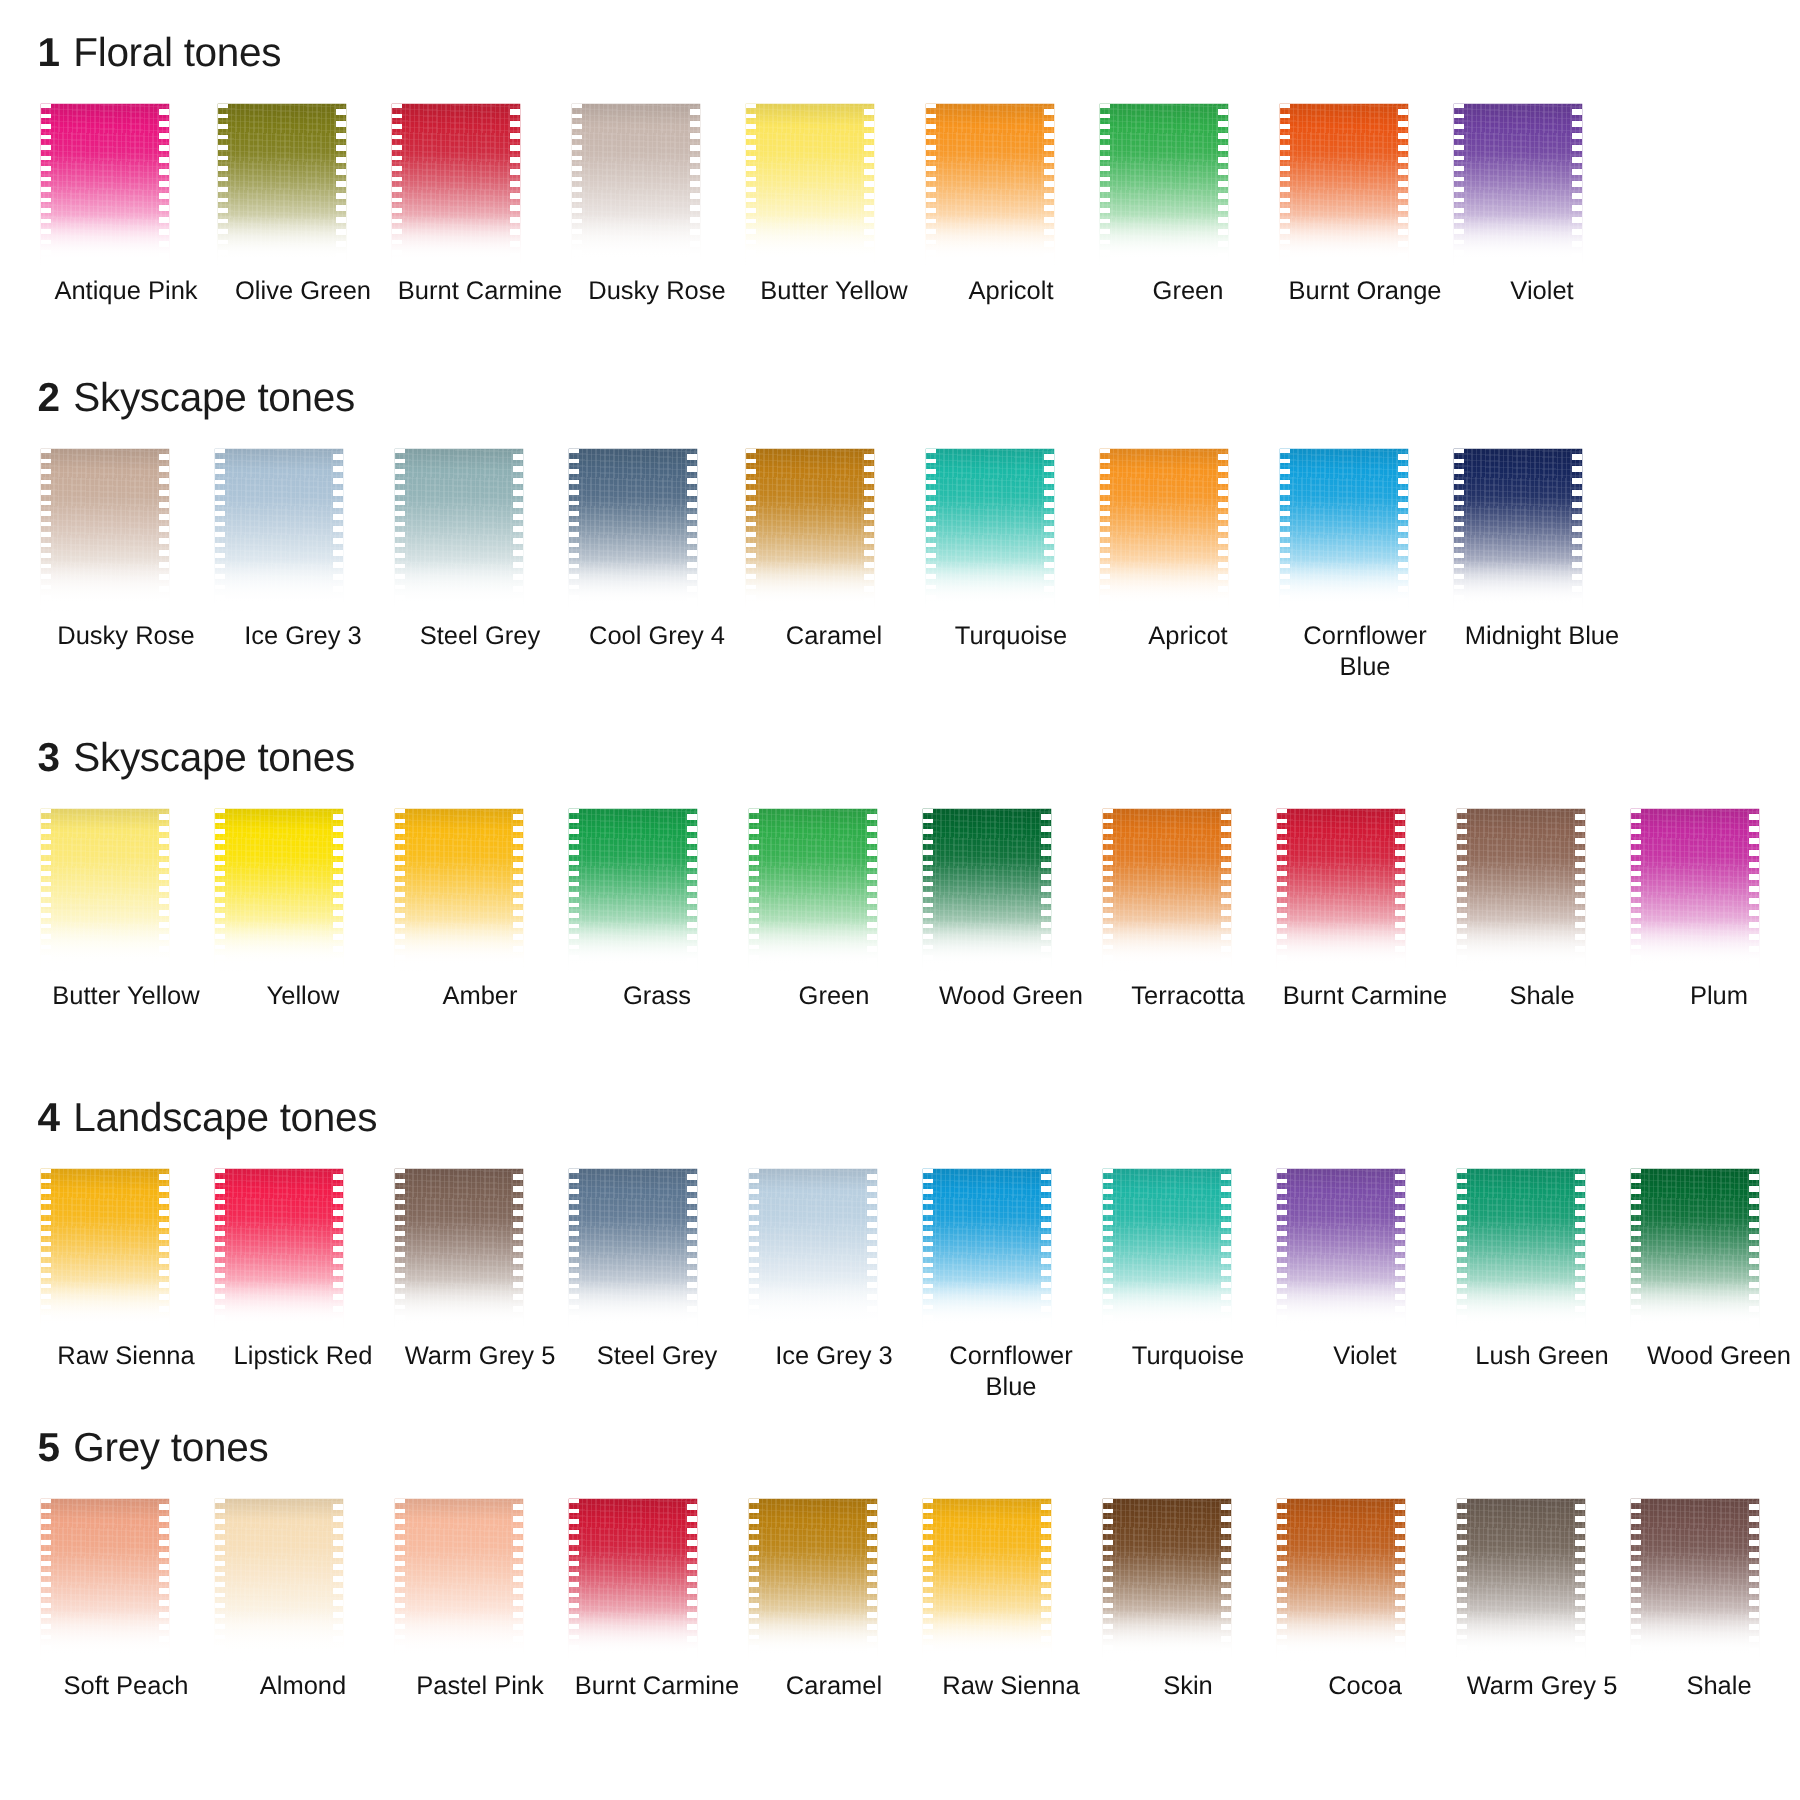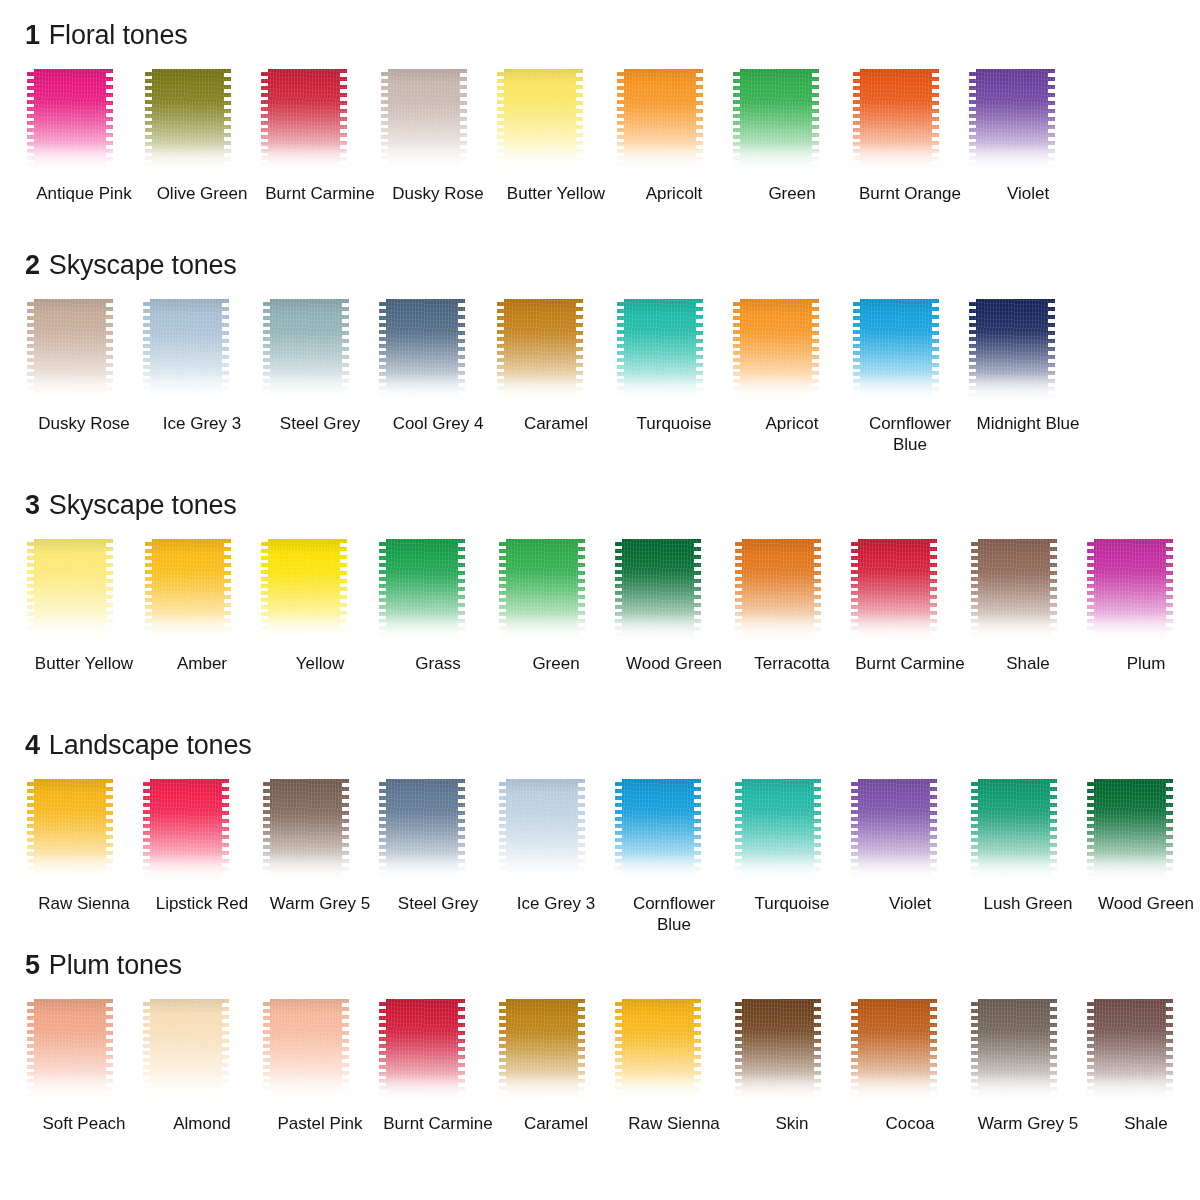--- a/index.html
+++ b/index.html
@@ -367,43 +367,43 @@
               <div class="grain"></div>
               <div class="edgeL" style="background-position: 0px 0px;"></div>
               <div class="edgeR"></div>
               <div class="fade"></div>
             </div>
           </div>
           <div class="label">Butter Yellow</div>
         </div>
         <div class="cell">
           <div class="swatch-wrap">
+            <div class="swatch" style="left: 0px;">
+              <div class="paint" style="background: linear-gradient(rgb(226, 203, 0) 0%, rgb(251, 225, 0) 14%, rgb(251, 227, 15) 30%, rgb(252, 234, 77) 48%, rgb(253, 242, 148) 66%, rgb(254, 250, 209) 82%, rgb(255, 254, 245) 93%, rgb(255, 255, 255) 100%);"></div>
+              <div class="bands" style="background-position: 0px 8px;"></div>
+              <div class="grain"></div>
+              <div class="edgeL" style="background-position: 0px 5px;"></div>
+              <div class="edgeR"></div>
+              <div class="fade"></div>
+            </div>
+          </div>
+          <div class="label">Yellow</div>
+        </div>
+        <div class="cell">
+          <div class="swatch-wrap">
             <div class="swatch" style="left: 2px;">
               <div class="paint" style="background: linear-gradient(rgb(224, 167, 15) 0%, rgb(249, 186, 17) 14%, rgb(249, 190, 31) 30%, rgb(251, 207, 88) 48%, rgb(252, 226, 155) 66%, rgb(254, 243, 212) 82%, rgb(255, 252, 245) 93%, rgb(255, 255, 255) 100%);"></div>
               <div class="bands" style="background-position: 0px 1px;"></div>
               <div class="grain"></div>
               <div class="edgeL" style="background-position: 0px 3px;"></div>
               <div class="edgeR"></div>
               <div class="fade"></div>
             </div>
           </div>
           <div class="label">Amber</div>
-        </div>
-        <div class="cell">
-          <div class="swatch-wrap">
-            <div class="swatch" style="left: 0px;">
-              <div class="paint" style="background: linear-gradient(rgb(226, 203, 0) 0%, rgb(251, 225, 0) 14%, rgb(251, 227, 15) 30%, rgb(252, 234, 77) 48%, rgb(253, 242, 148) 66%, rgb(254, 250, 209) 82%, rgb(255, 254, 245) 93%, rgb(255, 255, 255) 100%);"></div>
-              <div class="bands" style="background-position: 0px 8px;"></div>
-              <div class="grain"></div>
-              <div class="edgeL" style="background-position: 0px 5px;"></div>
-              <div class="edgeR"></div>
-              <div class="fade"></div>
-            </div>
-          </div>
-          <div class="label">Yellow</div>
         </div>
         <div class="cell">
           <div class="swatch-wrap">
             <div class="swatch" style="left: 0px;">
               <div class="paint" style="background: linear-gradient(rgb(20, 144, 67) 0%, rgb(22, 160, 74) 14%, rgb(36, 166, 85) 30%, rgb(92, 189, 128) 48%, rgb(157, 215, 179) 66%, rgb(213, 238, 222) 82%, rgb(246, 251, 248) 93%, rgb(255, 255, 255) 100%);"></div>
               <div class="bands" style="background-position: 0px 3px;"></div>
               <div class="grain"></div>
               <div class="edgeL" style="background-position: 0px 1px;"></div>
               <div class="edgeR"></div>
               <div class="fade"></div>
@@ -620,21 +620,21 @@
               <div class="edgeL" style="background-position: 0px 3px;"></div>
               <div class="edgeR"></div>
               <div class="fade"></div>
             </div>
           </div>
           <div class="label">Wood Green</div>
         </div>
       </div>
     </div>
     <div class="group" style="position: absolute; left: 0px; top: 952px;">
-      <div class="group-heading"><span class="gnum">5</span><span class="gname">Plum tones</span></div>
+      <div class="group-heading"><span class="gnum">5</span><span class="gname">Grey tones</span></div>
       <div class="swatch-row" style="margin-top: 20px;">
         <div class="cell">
           <div class="swatch-wrap">
             <div class="swatch" style="left: 2px;">
               <div class="paint" style="background: linear-gradient(rgb(216, 147, 120) 0%, rgb(240, 163, 133) 14%, rgb(241, 169, 140) 30%, rgb(245, 191, 170) 48%, rgb(249, 216, 204) 66%, rgb(252, 238, 233) 82%, rgb(254, 251, 250) 93%, rgb(255, 255, 255) 100%);"></div>
               <div class="bands" style="background-position: 0px 3px;"></div>
               <div class="grain"></div>
               <div class="edgeL" style="background-position: 0px 0px;"></div>
               <div class="edgeR"></div>
               <div class="fade"></div>

